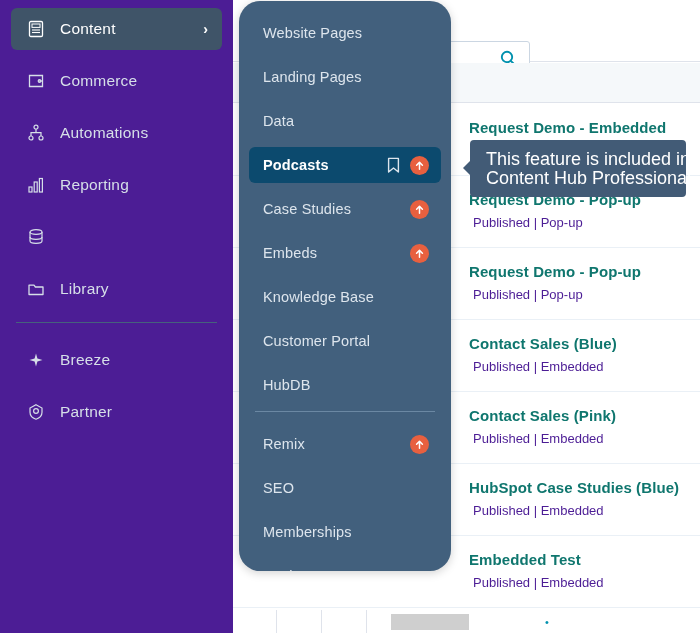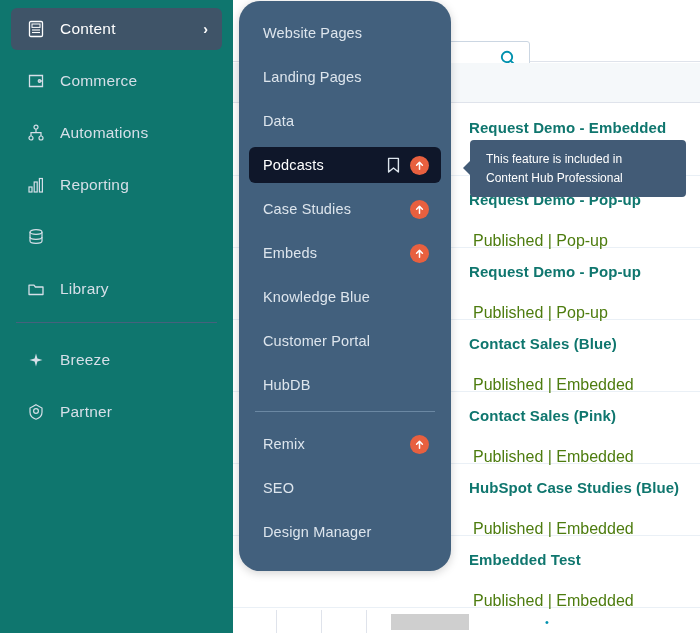--- a/index.html
+++ b/index.html
@@ -41,43 +41,43 @@
     position: relative; height: 72px;
     border-bottom: 1px solid #eaf0f6;
     padding: 15px 0 0 0;
   }
   .row-title {
     font-size: 15px; font-weight: bold; color: #0f766e;
     letter-spacing: .1px; white-space: nowrap;
     margin-left: 237px;
   }
   .row-sub {
-    font-size: 16px; color: #4d7c0f;
-    margin-top: 24px; margin-left: 241px; white-space: nowrap;
+    font-size: 13px; color: #4c1d95;
+    margin-top: 7px; margin-left: 241px; white-space: nowrap;
   }
 
   
   .pagination {
     position: absolute; left: 0; bottom: 0; right: 0; height: 23px;
     display: flex; align-items: center;
   }
   .pg-cell {
     width: 45px; height: 23px;
     border-right: 1px solid #dfe3eb;
   }
   .pg-active {
     width: 78px; height: 16px; background: #cfcfcf; margin-left: 24px;
   }
   .pg-dot { margin-left: 76px; color: #0091ae; font-size: 11px; }
 
   
   .sidebar {
     position: absolute; left: 0; top: 0;
     width: 233px; height: 633px;
-    background: #0f766e;
+    background: #4c1d95;
     padding: 8px 0 0 0;
   }
   .nav-item {
     position: relative;
     display: flex; align-items: center;
     height: 42px; margin: 0 11px 10px 11px;
     padding: 0 14px 0 14px;
     border-radius: 6px;
     color: #d6dfe8; font-size: 15.5px;
     cursor: pointer;
@@ -108,21 +108,21 @@
   }
   .fly-item {
     position: relative;
     display: flex; align-items: center;
     height: 36px; margin: 0 10px 8px 10px;
     padding: 0 12px 0 14px;
     border-radius: 6px;
     color: #dde5ed; font-size: 14.5px;
     cursor: pointer; white-space: nowrap;
   }
-  .fly-item.active { background: #0f172a; color: #ffffff; }
+  .fly-item.active { background: #0c4a6e; color: #ffffff; font-weight: bold; }
   .fly-label { flex: 1 1 auto; letter-spacing: .15px; }
   .fly-icons { display: flex; align-items: center; gap: 9px; }
   .bookmark-icon svg { display: block; }
   .upgrade-badge {
     width: 19px; height: 19px; border-radius: 50%;
     background: #e8603f;
     display: flex; align-items: center; justify-content: center;
   }
   .upgrade-badge svg { display: block; }
   .fly-divider {
@@ -130,21 +130,21 @@
     margin: 8px 16px 14px 16px;
   }
 
   
   .tooltip {
     position: absolute; left: 470px; top: 140px;
     width: 216px; height: 57px;
     background: #425b76;
     border-radius: 4px;
     padding: 10px 14px 0 16px;
-    color: #ffffff; font-size: 12px; line-height: 19px;
+    color: #ffffff; font-size: 18px; line-height: 19px;
   }
   .tooltip-arrow {
     position: absolute; left: -7px; top: 20px;
     width: 0; height: 0;
     border-top: 8px solid transparent;
     border-bottom: 8px solid transparent;
     border-right: 8px solid #425b76;
   }
   .tt-line { white-space: nowrap; }
 </style>
@@ -343,21 +343,21 @@
       <span class="fly-icons">
         <span class="upgrade-badge">
           <svg width="11" height="11" viewBox="0 0 11 11">
             <path d="M5.5 9.2V2.4M2.6 5.2L5.5 2.2 8.4 5.2" fill="none" stroke="#ffffff" stroke-width="1.5" stroke-linecap="round" stroke-linejoin="round"></path>
           </svg>
         </span>
       </span>
     </div>
 
     <div class="fly-item">
-      <span class="fly-label">Knowledge Blue</span>
+      <span class="fly-label">Knowledge Base</span>
     </div>
     <div class="fly-item">
       <span class="fly-label">Customer Portal</span>
     </div>
     <div class="fly-item">
       <span class="fly-label">HubDB</span>
     </div>
 
     <div class="fly-divider"></div>
 
@@ -369,20 +369,23 @@
             <path d="M5.5 9.2V2.4M2.6 5.2L5.5 2.2 8.4 5.2" fill="none" stroke="#ffffff" stroke-width="1.5" stroke-linecap="round" stroke-linejoin="round"></path>
           </svg>
         </span>
       </span>
     </div>
 
     <div class="fly-item">
       <span class="fly-label">SEO</span>
     </div>
     <div class="fly-item">
+      <span class="fly-label">Memberships</span>
+    </div>
+    <div class="fly-item">
       <span class="fly-label">Design Manager</span>
     </div>
   </div>
 
   <div class="tooltip">
     <span class="tooltip-arrow"></span>
     <div class="tt-line">This feature is included in</div>
     <div class="tt-line">Content Hub Professional</div>
   </div>
 

